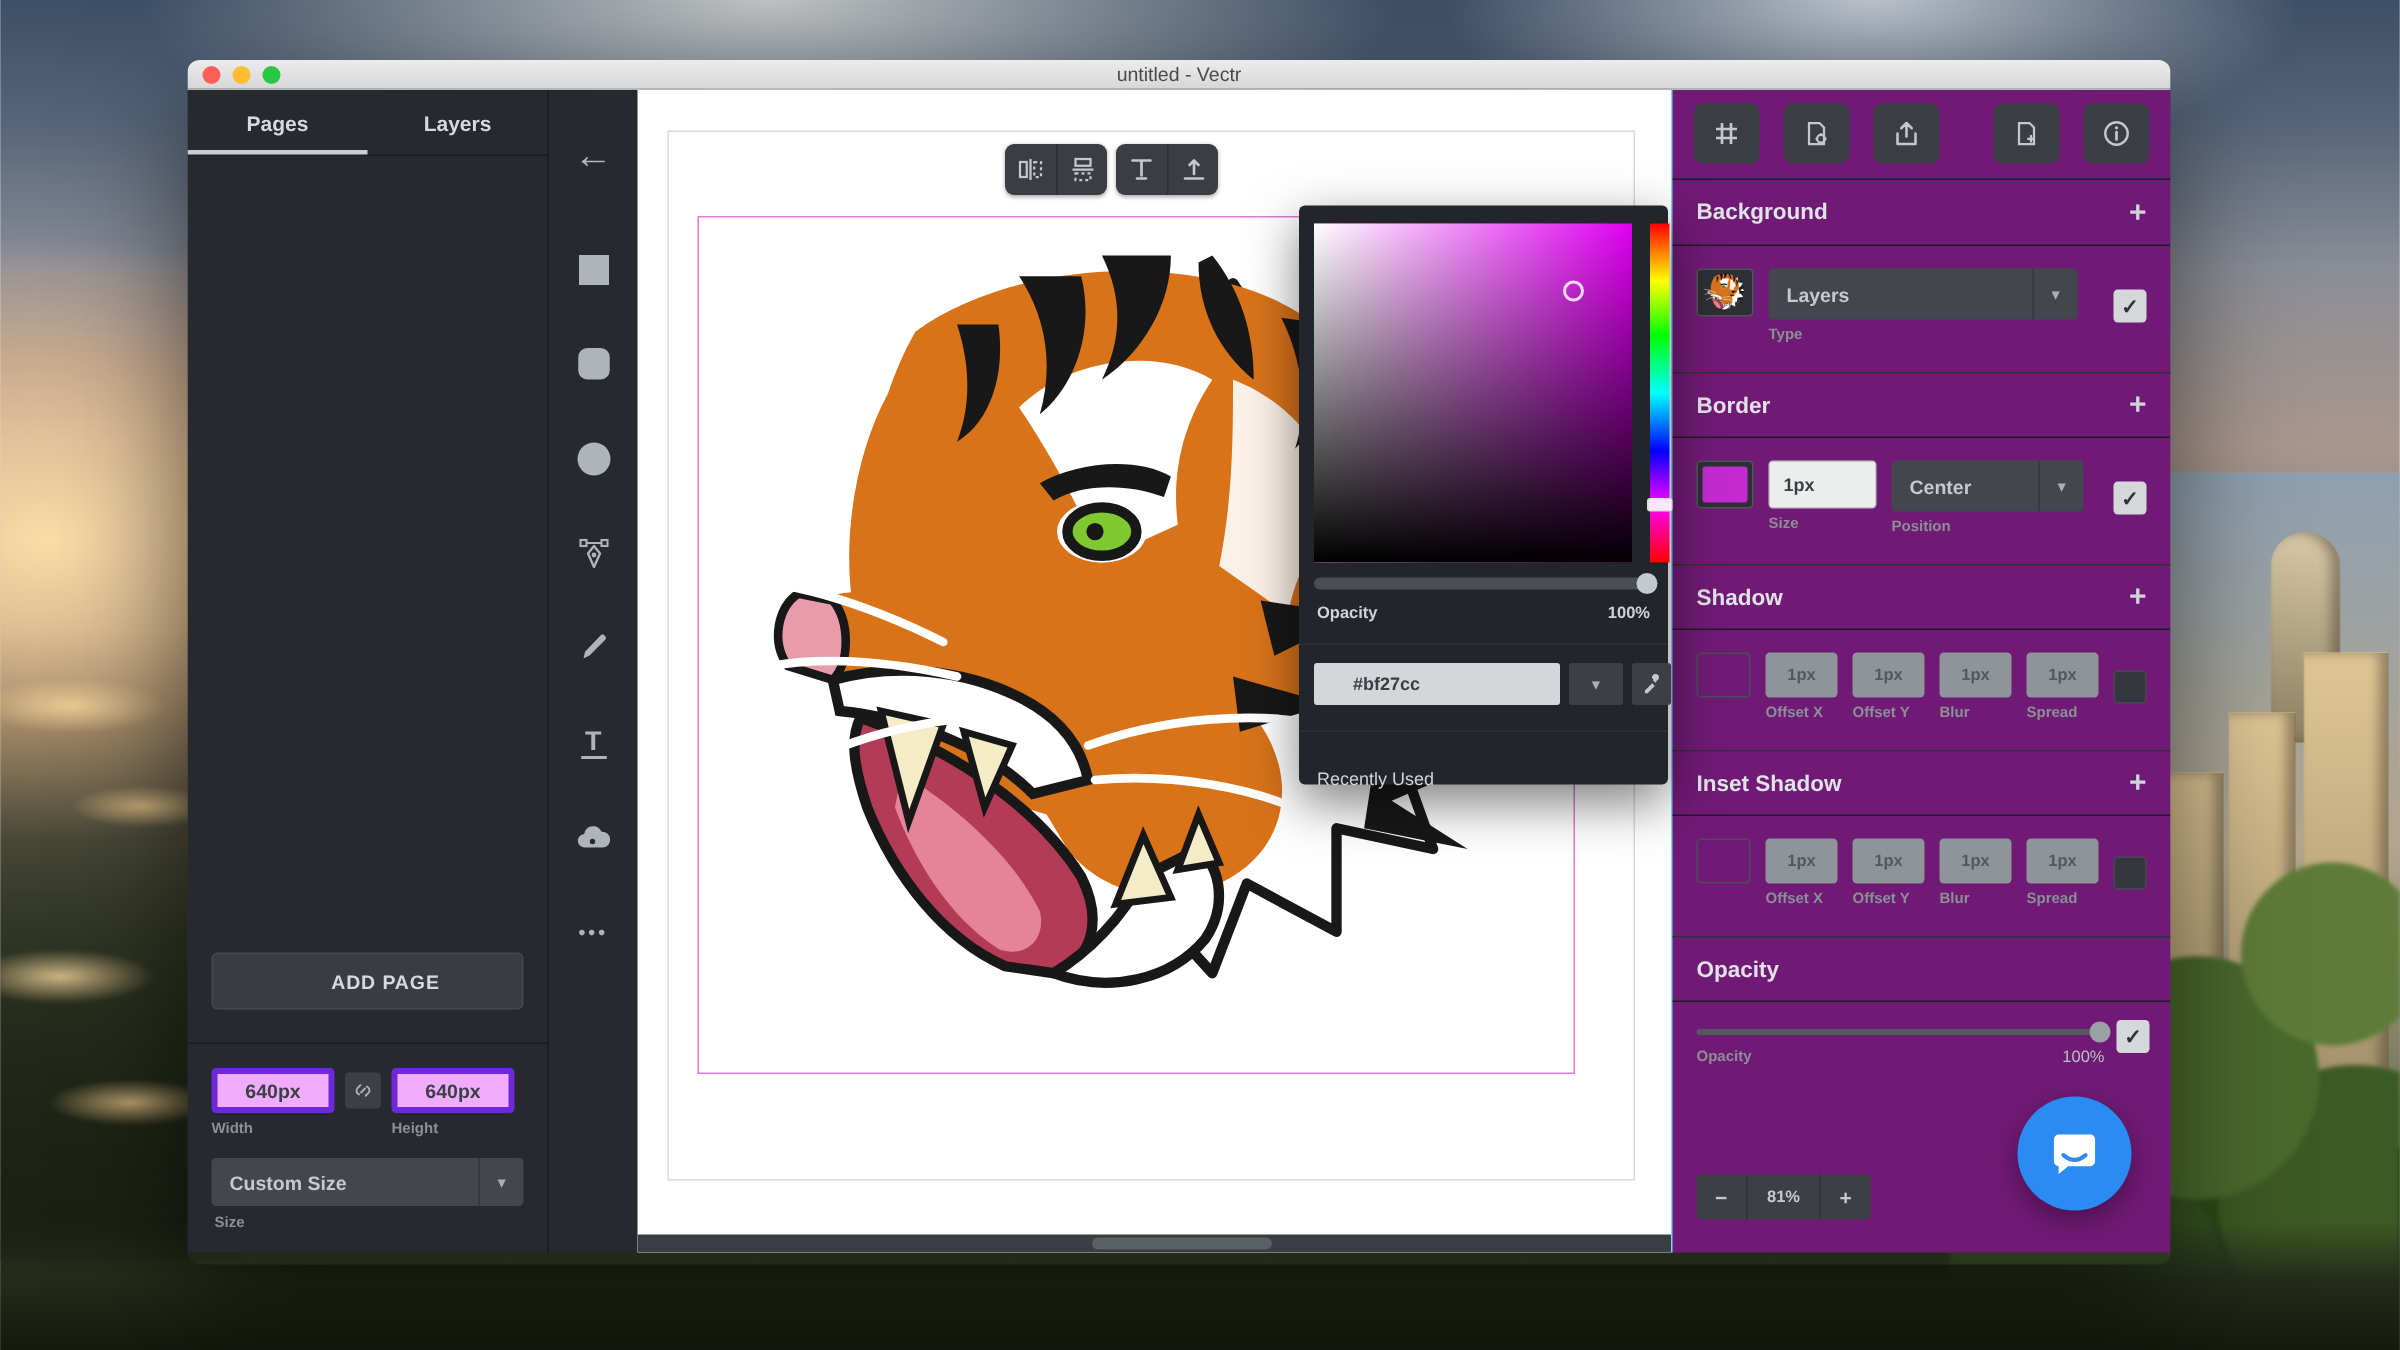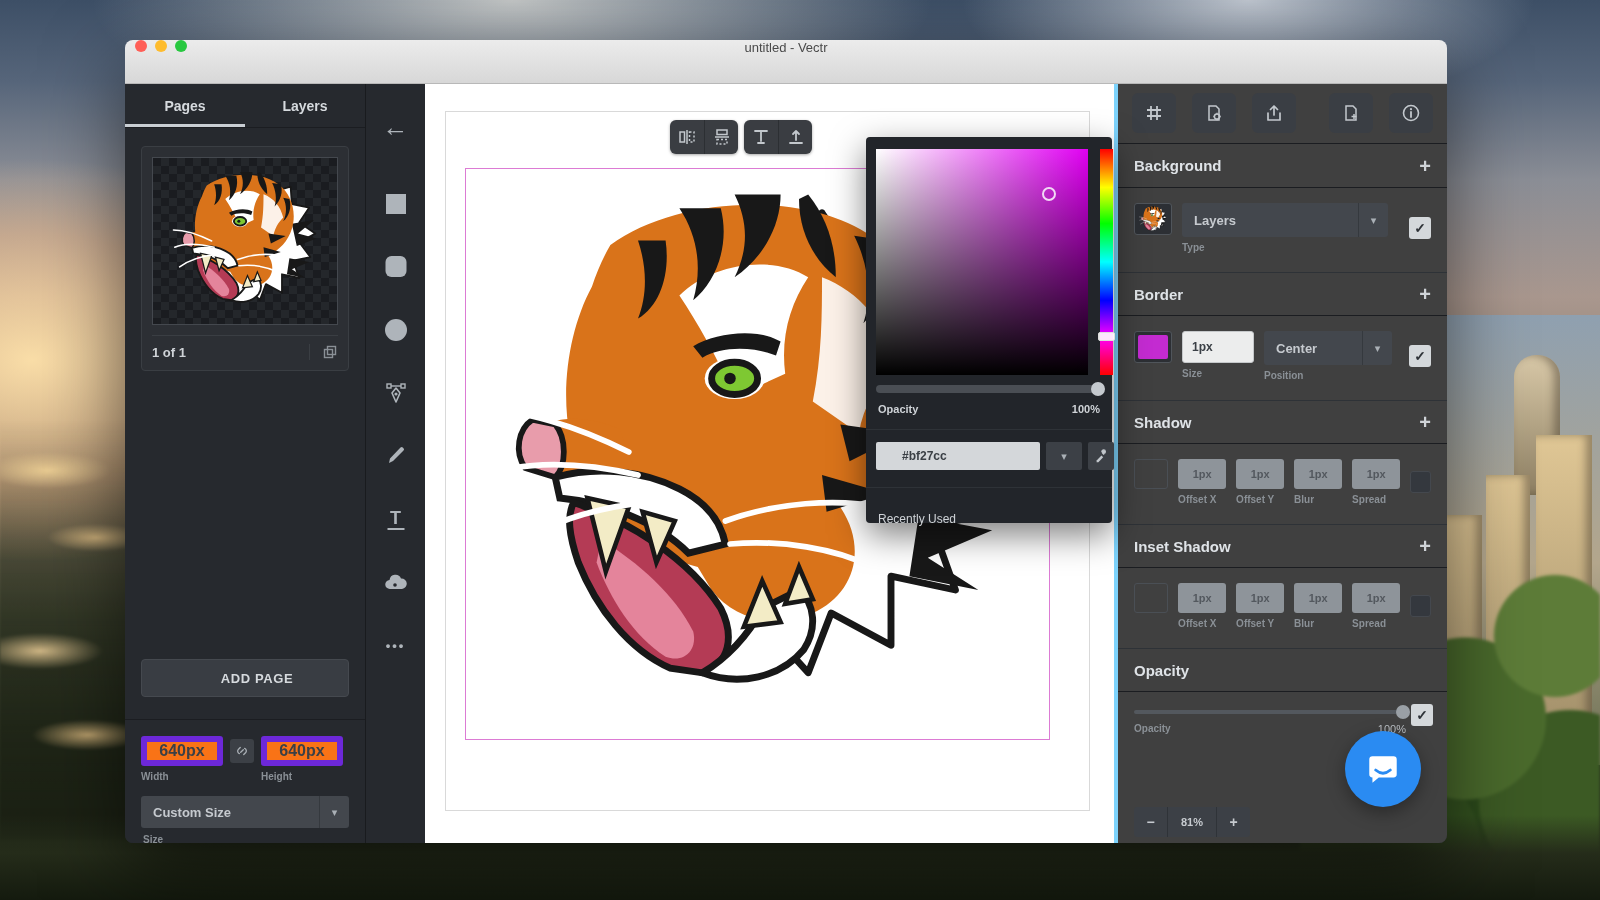--- a/index.html
+++ b/index.html
@@ -33,22 +33,22 @@
       radial-gradient(ellipse 70px 20px at 60% 28%, rgba(230,195,135,.8), transparent 70%),
       radial-gradient(ellipse 90px 26px at 25% 55%, rgba(235,205,150,.85), transparent 70%),
       radial-gradient(ellipse 80px 22px at 55% 75%, rgba(225,190,130,.8), transparent 70%),
       linear-gradient(180deg, rgba(40,40,28,0), rgba(25,30,18,.8)); }
   .bg-ground { position:absolute; left:0; right:0; bottom:0; height:85px;
     background:linear-gradient(180deg, rgba(40,48,28,0), #252c1a 45%, #141a0e); }
 
   
   .window { position:absolute; left:125px; top:40px; width:1322px; height:803px;
     border-radius:8px; box-shadow:0 30px 80px rgba(0,0,0,.55); overflow:hidden; }
-  .titlebar { height:44px; background:linear-gradient(#ececec,#d7d7d7); border-bottom:1px solid #b8b8b8;
-    position:relative; display:flex; align-items:flex-start;text-decoration:underline; }
+  .titlebar { height:20px; background:linear-gradient(#ececec,#d7d7d7); border-bottom:1px solid #b8b8b8;
+    position:relative; display:flex; align-items:center;text-decoration:underline; }
   .traffic { display:flex; gap:8px; padding-left:10px; }
   .light { width:12px; height:12px; border-radius:50%; }
   .red{background:#ff5f57;} .yellow{background:#febc2e;} .green{background:#28c840;}
   .win-title { position:absolute; left:0; right:0; text-align:center; font-size:13px; color:#4a4a4a; }
 
   .content { display:flex; height:775px; background:#26292e; }
 
   
   .left-panel { width:240px; background:#26292e; display:flex; flex-direction:column; }
   .tabs { height:44px; display:flex; border-bottom:1px solid #1b1d21; }
@@ -67,22 +67,22 @@
   .page-counter { color:#cfd3d7; font-size:13px; font-weight:bold; }
   .dup-btn { padding-left:12px; border-left:1px solid #3a3e43; color:#8a9096; display:flex; align-items:center; }
   .lp-spacer { flex:1; }
   .add-page { margin:0 16px 22px; height:38px; background:#393d43; border:1px solid #45494f; border-radius:4px;
     color:#d6dade; font-size:13px; font-weight:bold; letter-spacing:.6px;
     display:flex; align-items:center; justify-content:center;padding-left:24px; }
   .settings { border-top:1px solid #1b1d21; }
   .settings-title { padding:14px 18px; color:#dfe3e7; font-size:15px; font-weight:bold; border-bottom:1px solid #1b1d21; }
   .dim-row { display:flex; align-items:flex-start; padding:16px 16px 0; }
   .dim-col { display:flex; flex-direction:column; }
-  .dim-input { width:82px; height:30px; background:#f97316; border:6px solid #6d28d9; border-radius:3px;
-    text-align:center; font-weight:bold; font-size:16px; color:#3b4046; font-family:"Liberation Sans",sans-serif; }
+  .dim-input { width:82px; height:30px; background:#f0abfc; border:4px solid #6d28d9; border-radius:3px;
+    text-align:center; font-weight:bold; font-size:13px; color:#3b4046; font-family:"Liberation Sans",sans-serif; }
   .dim-label { margin-top:5px; font-size:10px; font-weight:bold; color:#8a9096; }
   .link-btn { width:24px; height:24px; margin:3px 7px 0; background:#3c4046; border-radius:3px;
     display:flex; align-items:center; justify-content:center; color:#aab0b6; }
   .size-select { margin:14px 16px 0; height:32px; background:#43474d; border-radius:3px; display:flex; align-items:center; }
   .size-select .sel-label { flex:1; padding-left:12px; color:#c6cacf; font-size:13px; font-weight:bold; }
   .sel-chevron { width:30px; align-self:stretch; border-left:1px solid #35393e; display:flex; align-items:center; justify-content:center;
     color:#aab0b6; font-size:11px; }
   .size-caption { margin:6px 0 14px 18px; font-size:10px; font-weight:bold; color:#8a9096; }
 
   
@@ -101,21 +101,21 @@
   .selection-rect { position:absolute; left:40px; top:84px; width:585px; height:572px; border:1px solid #dc7bd4; }
   .tiger-main { position:absolute; left:52px; top:92px; width:552px; height:552px; }
   .align-bar { position:absolute; left:245px; top:36px; display:flex; gap:6px; z-index:5; }
   .btn-group { display:flex; background:#3a3d42; border-radius:6px; box-shadow:0 1px 3px rgba(0,0,0,.35); overflow:hidden; }
   .abtn { width:34px; height:34px; display:flex; align-items:center; justify-content:center; color:#c3c8cd; }
   .abtn + .abtn { border-left:1px solid #2c2f33; }
   .hscroll { position:absolute; left:0; right:0; bottom:0; height:12px; background:#3a3d41; }
   .hthumb { position:absolute; left:44%; top:2px; bottom:2px; width:120px; background:#5a5f65; border-radius:5px; }
 
   
-  .right-panel { width:333px; background:#404040; border-left:4px solid #7dd3fc; position:relative; display:flex; flex-direction:column; }
+  .right-panel { width:333px; background:#701a75; border-left:1px solid #7dd3fc; position:relative; display:flex; flex-direction:column; }
   .rp-icons { display:flex; align-items:center; gap:16px; padding:9px 14px 10px; border-bottom:1px solid #1b1d21; }
   .rp-icon-btn { width:44px; height:40px; background:#3a3e44; border-radius:6px; display:flex; align-items:center; justify-content:center; color:#c3c8cd; }
   .rp-gap { flex:1; }
   .sec-header { height:44px; display:flex; align-items:center; justify-content:space-between; padding:0 16px;
     border-bottom:1px solid #1b1d21; border-top:1px solid #2e3237; }
   .sec-title { color:#dfe3e7; font-size:15px; font-weight:bold; }
   .plus-btn { color:#cfd3d7; font-size:20px; font-weight:bold; line-height:1; }
   .sec-row { display:flex; align-items:flex-start; gap:10px; padding:15px 16px 19px; }
   .swatch-box { width:38px; height:32px; background:#2c2f34; border:1px solid #50555b; border-radius:3px;
     display:flex; align-items:center; justify-content:center; overflow:hidden; }
@@ -248,36 +248,20 @@
   </div>
 
   <div class="content">
 
     <div class="left-panel">
       <div class="tabs">
         <div class="tab active">Pages</div>
         <div class="tab">Layers</div>
       </div>
 
-      <div class="thumb-card">
-        <div class="thumb-view">
-          <svg viewBox="0 0 240 240" width="148" height="148">
-              <use href="#tiger-art"></use>
-            </svg>
-        </div>
-        <div class="thumb-footer">
-          <span class="page-counter">1 of 1</span>
-          <span class="dup-btn">
-            <svg width="16" height="16" viewBox="0 0 16 16">
-              <rect x="2.5" y="5.5" width="8" height="8" fill="none" stroke="currentColor" stroke-width="1.4"></rect>
-              <rect x="5.5" y="2.5" width="8" height="8" fill="none" stroke="currentColor" stroke-width="1.4"></rect>
-            </svg>
-          </span>
-        </div>
-      </div>
 
       <div class="lp-spacer"></div>
 
       <div class="add-page">ADD PAGE</div>
 
       <div class="settings">
         <div class="dim-row">
           <div class="dim-col">
             <input class="dim-input" value="640px" style="">
             <span class="dim-label">Width</span>

